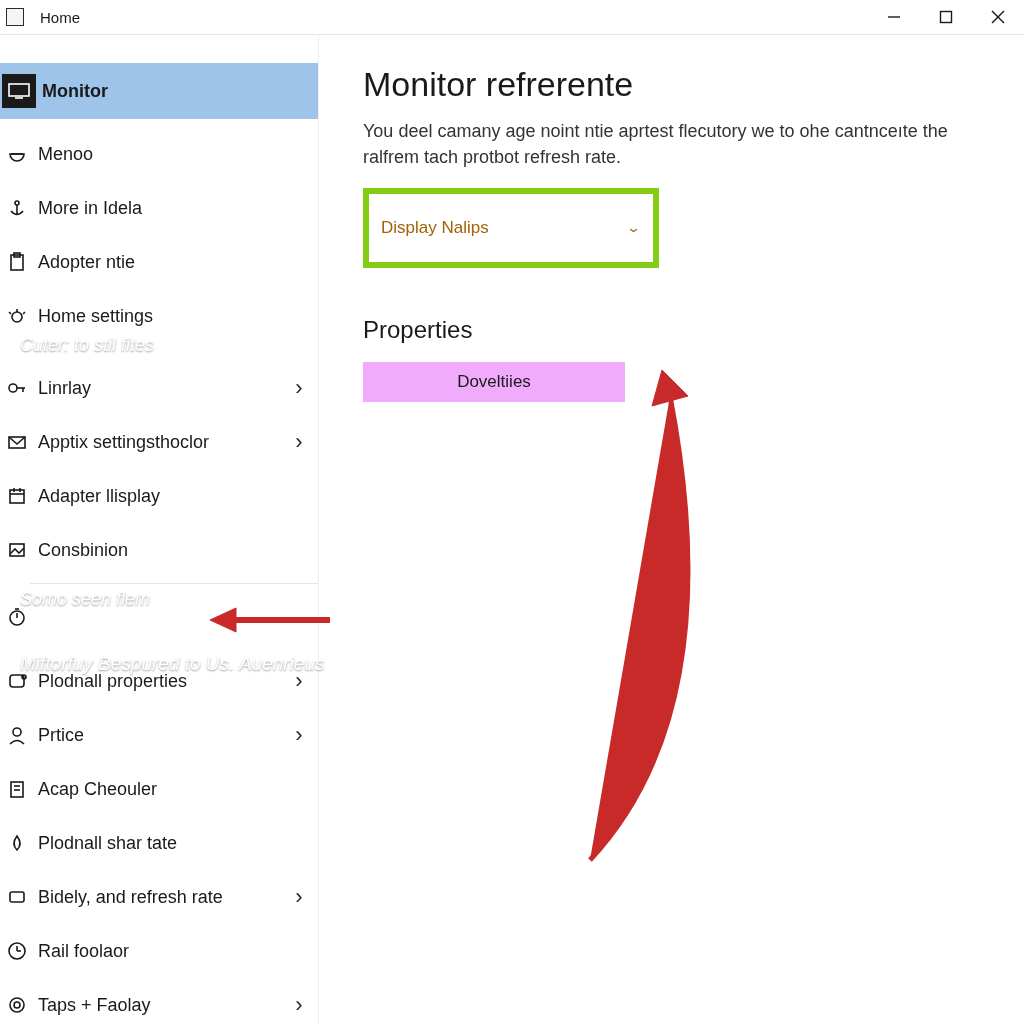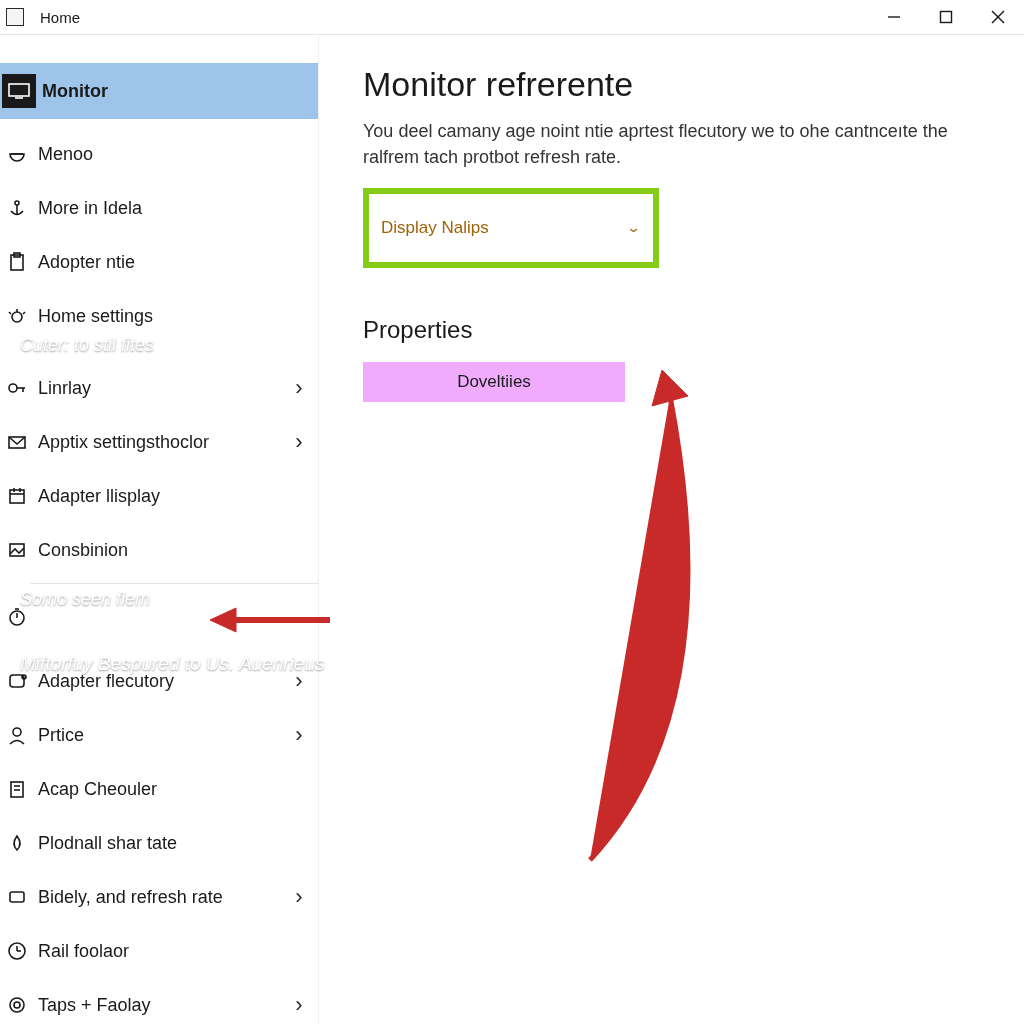--- a/index.html
+++ b/index.html
@@ -286,21 +286,21 @@
 
       <div class="overlay-text" style="top:618px;font-size:19px;width:340px">Miftorfuy Bespured to Us. Auenrieus</div>
 
       <div class="nav-item" style="margin-top:10px">
         <span class="icon">
             <svg width="20" height="20">
               <rect x="3" y="4" width="14" height="12" rx="3"></rect>
               <circle cx="17" cy="6" r="2"></circle>
             </svg>
           </span>
-        <span class="label">Adapter flecutory</span>
+        <span class="label">Plodnall properties</span>
         <span class="chev">›</span>
       </div>
 
       <div class="nav-item">
         <span class="icon">
             <svg width="20" height="20">
               <circle cx="10" cy="7" r="4"></circle>
               <path d="M3 19 Q10 12 17 19"></path>
             </svg>
           </span>

